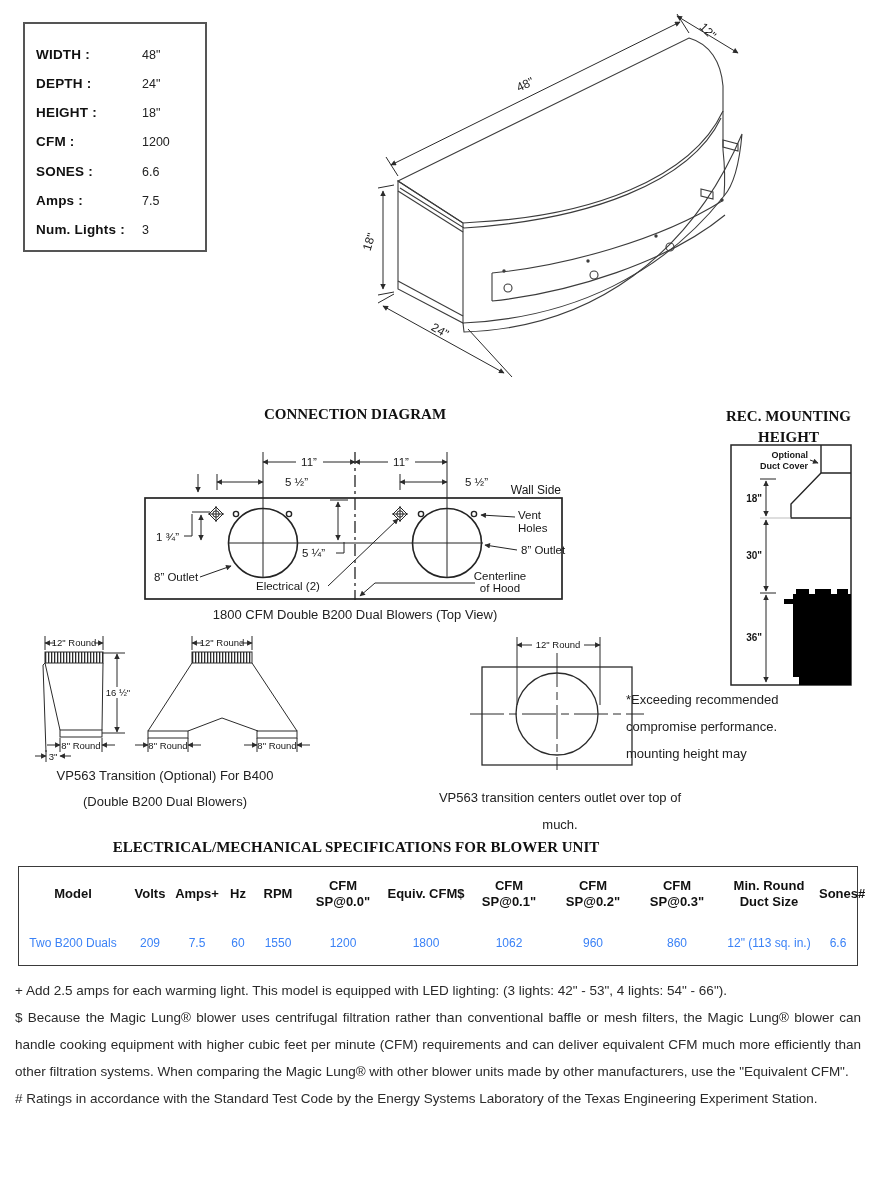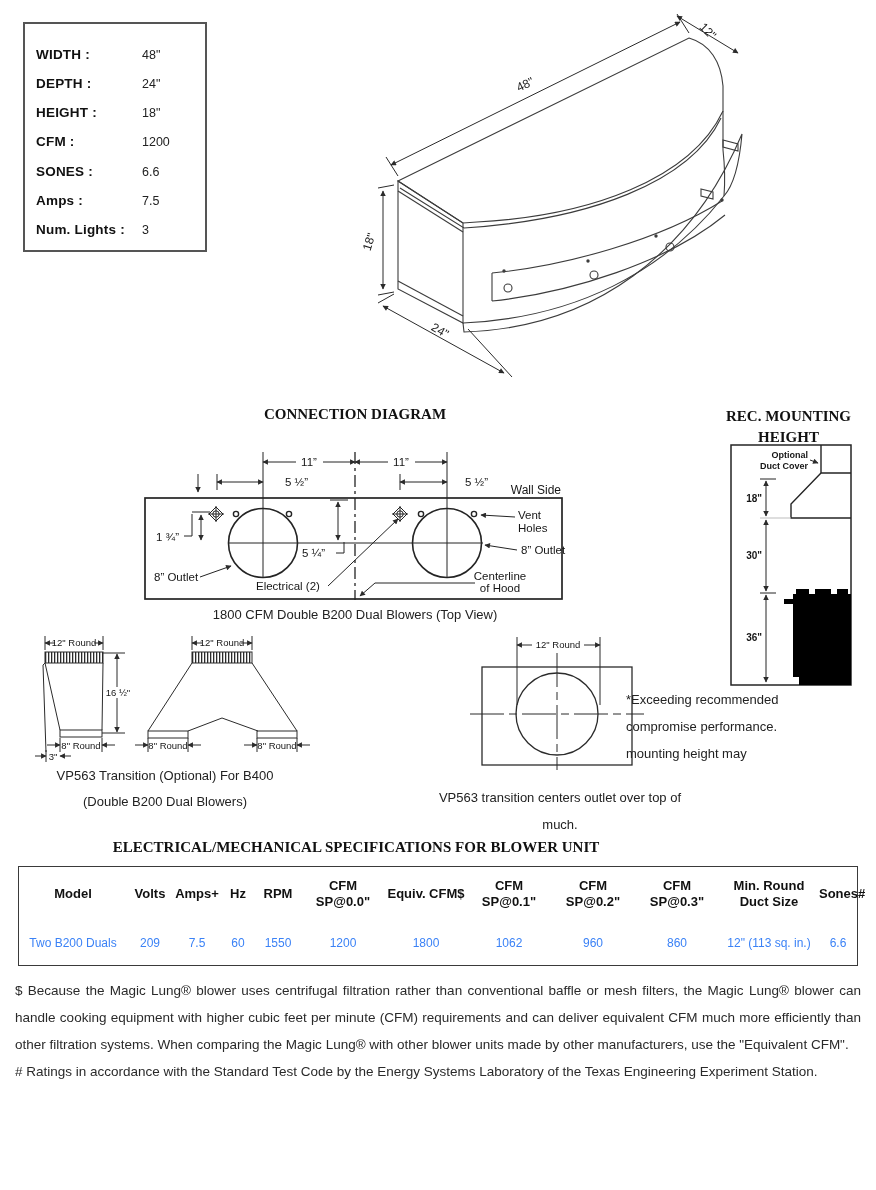--- a/index.html
+++ b/index.html
@@ -327,17 +327,18 @@
       <div class="cell c6">1800</div>
       <div class="cell c7">1062</div>
       <div class="cell c8">960</div>
       <div class="cell c9">860</div>
       <div class="cell c10">12" (113 sq. in.)</div>
       <div class="cell c11">6.6</div>
     </div>
   </div>
 
   <div class="notes">
+    <p>+ Add 2.5 amps for each warming light. This model is equipped with LED lighting: (3 lights: 42" - 53", 4 lights: 54" - 66").</p>
     <p class="just">$ Because the Magic Lung® blower uses centrifugal filtration rather than conventional baffle or mesh filters, the Magic Lung® blower can handle cooking equipment with higher cubic feet per minute (CFM) requirements and can deliver equivalent CFM much more efficiently than other filtration systems. When comparing the Magic Lung® with other blower units made by other manufacturers, use the "Equivalent CFM".</p>
     <p class="just"># Ratings in accordance with the Standard Test Code by the Energy Systems Laboratory of the Texas Engineering Experiment Station.</p>
   </div>
 
 </div>
 
 </body></html>

